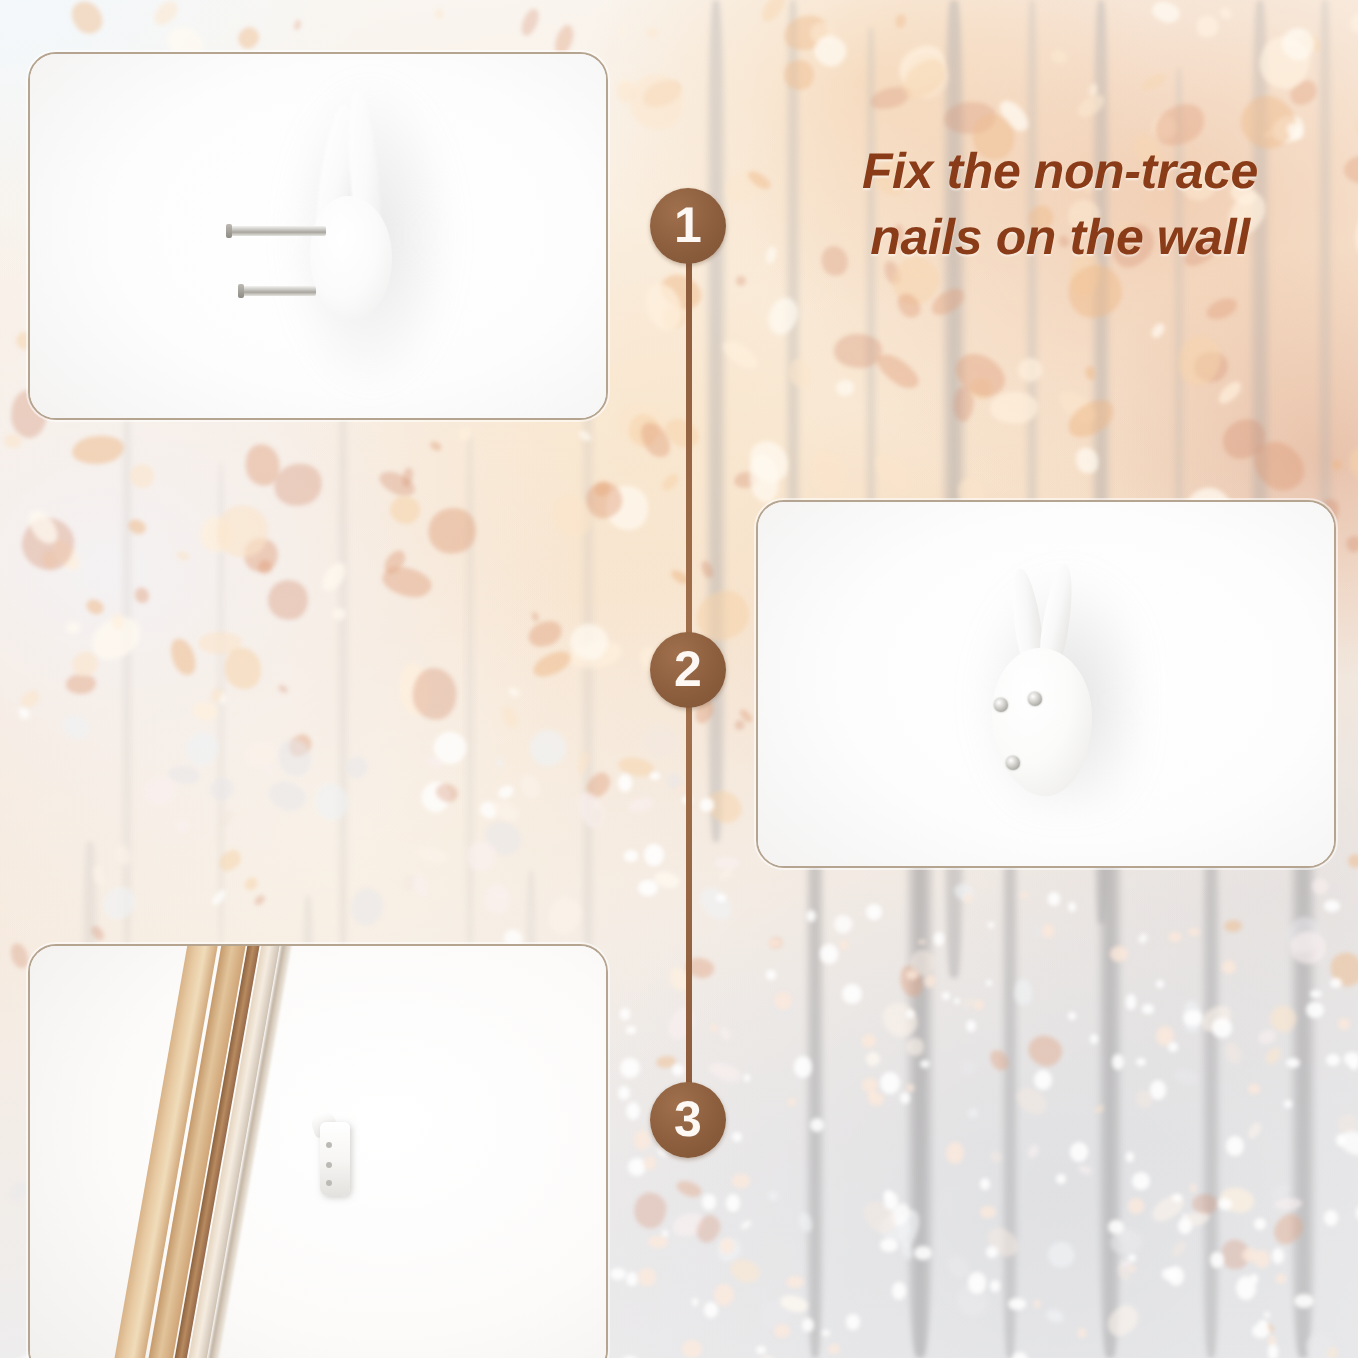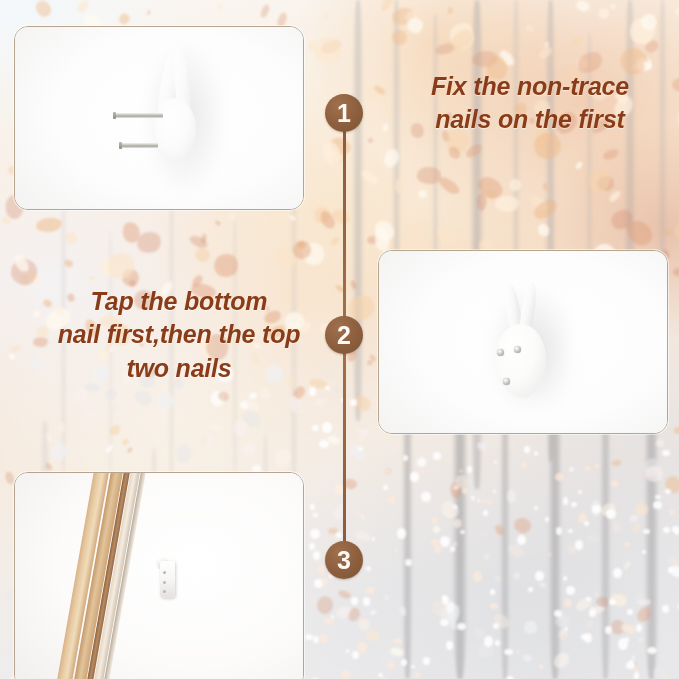--- a/index.html
+++ b/index.html
@@ -834,18 +834,15 @@
     </div>
   </div>
 
   <div class="timeline-line"></div>
 
   <div class="badge badge-1">1</div>
   <div class="badge badge-2">2</div>
   <div class="badge badge-3">3</div>
 
   <div class="caption cap-1">Fix the non-trace
-nails on the first</div>
-  <div class="caption cap-2">Tap the bottom
-nail first,then the top
-two nails</div>
+nails on the wall</div>
 
 </div>
 
 </body></html>

